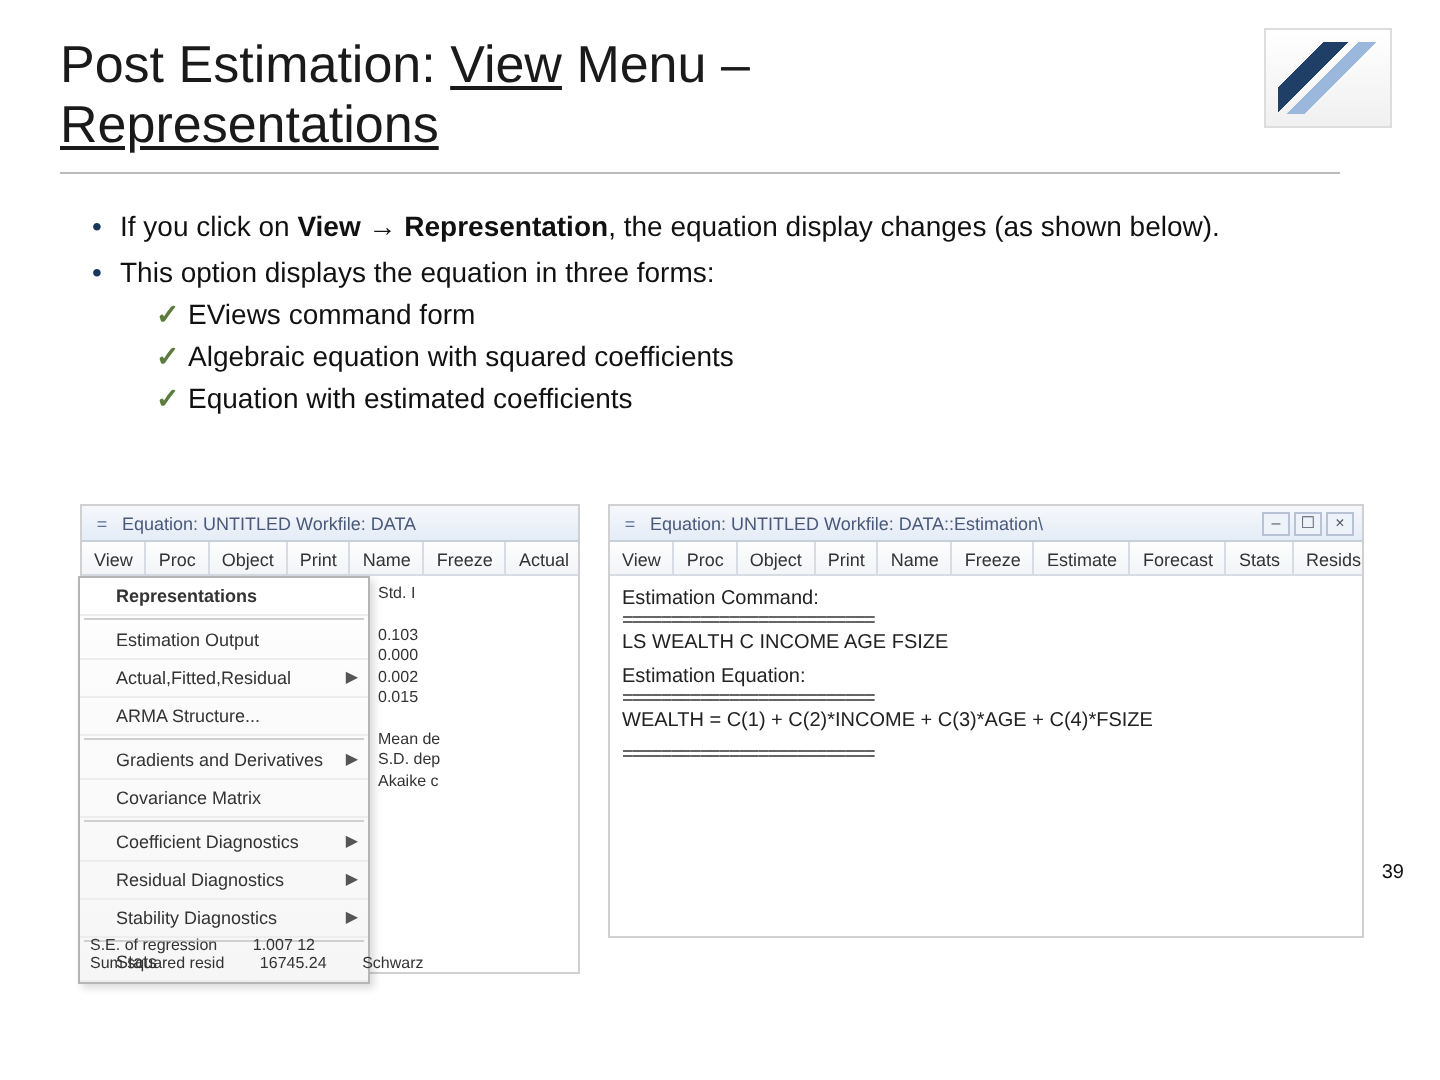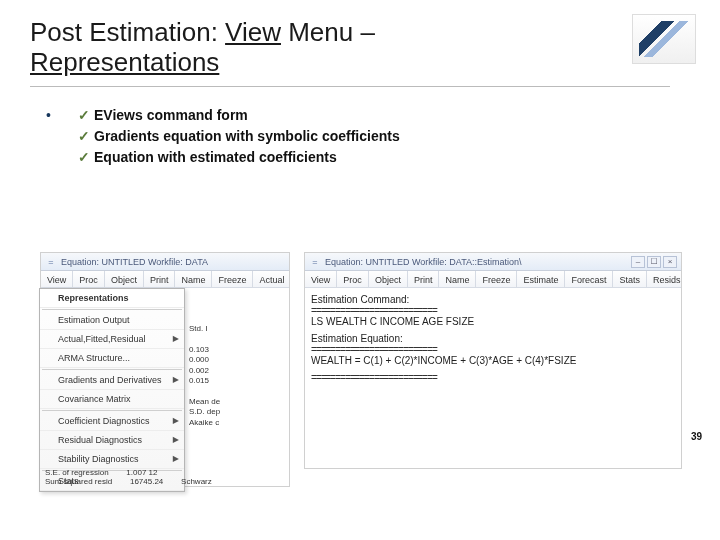--- a/index.html
+++ b/index.html
@@ -53,21 +53,21 @@
     list-style: none;
     font-size: 14px;
     line-height: 1.35;
     color: #111;
   }
   ul.bullets > li { position: relative; padding-left: 14px; margin-bottom: 4px; }
   ul.bullets > li::before {
     content: "•"; position: absolute; left: 0; top: 0; color: #16365c;
   }
   ul.bullets b { font-weight: 700; }
-  ul.subs { list-style: none; margin: 2px 0 0 0; padding: 0 0 0 18px; font-weight: bold; }
+  ul.subs { list-style: none; margin: 2px 0 0 0; padding: 0 0 0 18px; }
   ul.subs li { position: relative; padding-left: 16px; margin-bottom: 2px; }
   ul.subs li::before {
     content: "✓"; position: absolute; left: 0; top: 0; color: #5b7c3c; font-weight: bold;
   }
   .shot { position: absolute; border: 1px solid #d0d0d0; font-family: Tahoma, Arial, sans-serif; font-size: 9px; color: #333; background:#fff; }
   .shot .titlebar {
     height: 18px;
     background: linear-gradient(#f6f8fb,#e4ecf7);
     border-bottom: 1px solid #c8cfdb;
     display: flex; align-items: center;
@@ -107,50 +107,54 @@
     border-bottom:1px solid #ededed;
     position:relative;
     white-space:nowrap;
   }
   .dropdown .mi.strong { font-weight:600; }
   .dropdown .mi.sel { background:#fff; }
   .dropdown .mi .arrow { position:absolute; right:5px; top:4px; font-size:8px; color:#555; }
   .dropdown .sep { height:1px; background:#cfcfcf; margin:1px 2px; }
   .left-data {
     position:absolute; left:148px; top:4px; right:2px;
-    font-size:8px; color:#333; white-space:pre; line-height:1.3;margin-top:32px;
+    font-size:8px; color:#333; white-space:pre; line-height:1.3;
   }
   .left-bottom {
     position:absolute; left:4px; bottom:0; right:2px;
     font-size:8px; color:#333; white-space:pre;
   }
   
   .rcontent { position:absolute; left:6px; right:6px; top:4px; bottom:4px; font-size:10px; color:#222; }
   .rheader { margin:2px 0 0; }
   .rdash { letter-spacing:-1px; color:#333; }
   .rline { margin:0 0 6px; word-break:break-all; }
-  .pagenum { position:absolute; right:18px; bottom:10px; font-size:10px; color:#111;font-weight:bold; }
+  .pagenum { position:absolute; right:18px; bottom:10px; font-size:10px; color:#111; }
 </style>
 </head>
 <body>
 <div class="slide">
 
 <div class="logo"></div>
 
 <h1 class="title">
   <span>Post Estimation: </span><span class="u">View</span><span> Menu – </span><br>
   <span class="u">Representations</span>
 </h1>
 <div class="title-rule"></div>
 
 <ul class="bullets">
   <li>
+    <span>If you click on </span><b>View</b><span> → </span><b>Representation</b><span>, the equation display changes (as shown below).</span>
+  </li>
+  <li>
+    <span>This option displays the equation in three forms:</span>
     <ul class="subs">
       <li>EViews command form</li>
-      <li>Gradients equation with symbolic coefficients</li>
+      <li>Algebraic equation with squared coefficients</li>
       <li>Equation with estimated coefficients</li>
     </ul>
   </li>
 </ul>
 
 <div class="shot" style="left:40px; top:252px; width:250px; height:235px;">
   <div class="titlebar">
     <span class="ticon">=</span>
     <span>Equation: UNTITLED   Workfile: DATA</span>
   </div>

